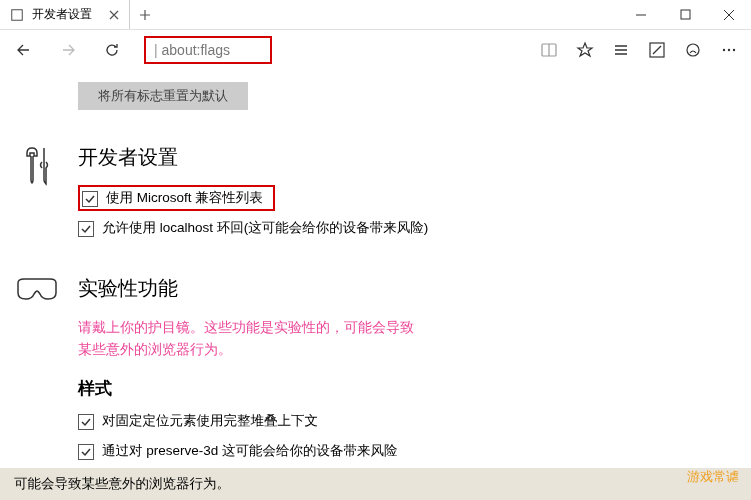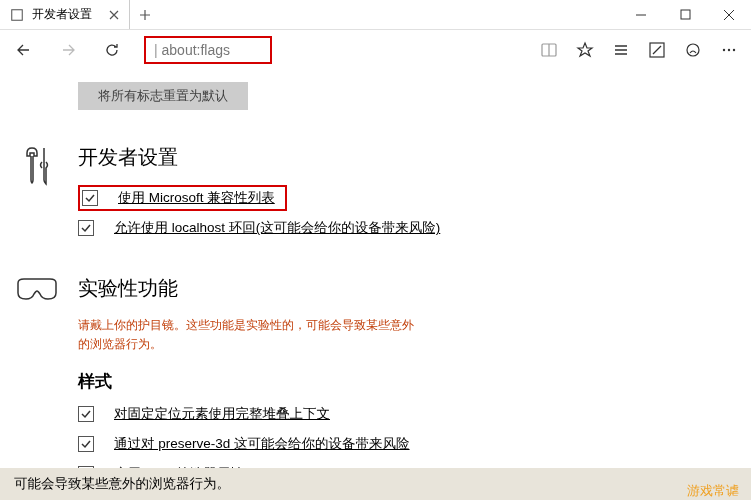--- a/index.html
+++ b/index.html
@@ -21,29 +21,29 @@
 .rctrl .tb-btn { width: 32px; }
 
 .content { position: absolute; top: 70px; left: 0; right: 0; bottom: 32px; padding: 12px 0 0 14px; overflow: hidden; }
 .reset-row { margin-left: 64px; margin-bottom: 34px; }
 .reset-btn { background: #ccc; border: none; padding: 5px 20px; font-size: 13px; color: #404040; }
 
 .section { display: flex; align-items: flex-start; margin-bottom: 28px; }
 .sec-icon { width: 46px; margin-right: 18px; color: #333; display: flex; justify-content: center; padding-top: 2px; }
 .sec-body { flex: 1; }
 .sec-title { font-size: 20px; font-weight: 400; margin-bottom: 14px; }
-.check-row { display: flex; align-items: center; gap: 20px; margin-bottom: 8px; font-size: 13.5px; padding: 2px 0; text-decoration: underline; }
+.check-row { display: flex; align-items: flex-end; gap: 8px; margin-bottom: 8px; font-size: 13.5px; padding: 2px 0; }
 .check-row.hl { border: 2px solid #d40000; display: inline-flex; padding: 2px 10px 2px 2px; margin-bottom: 6px; }
 .chk { width: 16px; height: 16px; border: 1px solid #555; display: inline-flex; align-items: center; justify-content: center; flex-shrink: 0; }
 .chk svg { width: 12px; height: 12px; }
-.desc { font-size: 12px; color: #c2410c; margin: 4px 0 16px; max-width: 340px; line-height: 1.6; }
+.desc { font-size: 14px; color: #ec4899; margin: 4px 0 16px; max-width: 340px; line-height: 1.6; }
 .sub-head { font-size: 17px; font-weight: 700; margin: 6px 0 10px; }
 
 .banner { position: absolute; bottom: 0; left: 0; right: 0; height: 32px; display: flex; align-items: center; padding: 0 14px; background: #e8e4da; font-size: 13.5px; }
-.watermark { position: absolute; right: 12px; bottom: 0; color: #f0a020; font-size: 13px; font-weight: 500; }
+.watermark { position: absolute; right: 12px; bottom: 14px; color: #f0a020; font-size: 13px; font-weight: 500; }
 
 svg { display: block; }
 </style>
 </head>
 <body>
 
 <div class="titlebar">
   <div class="tab">
     <span class="tab-icon">
       <svg viewBox="0 0 16 16" stroke="#555" fill="none" stroke-width="1.2">

